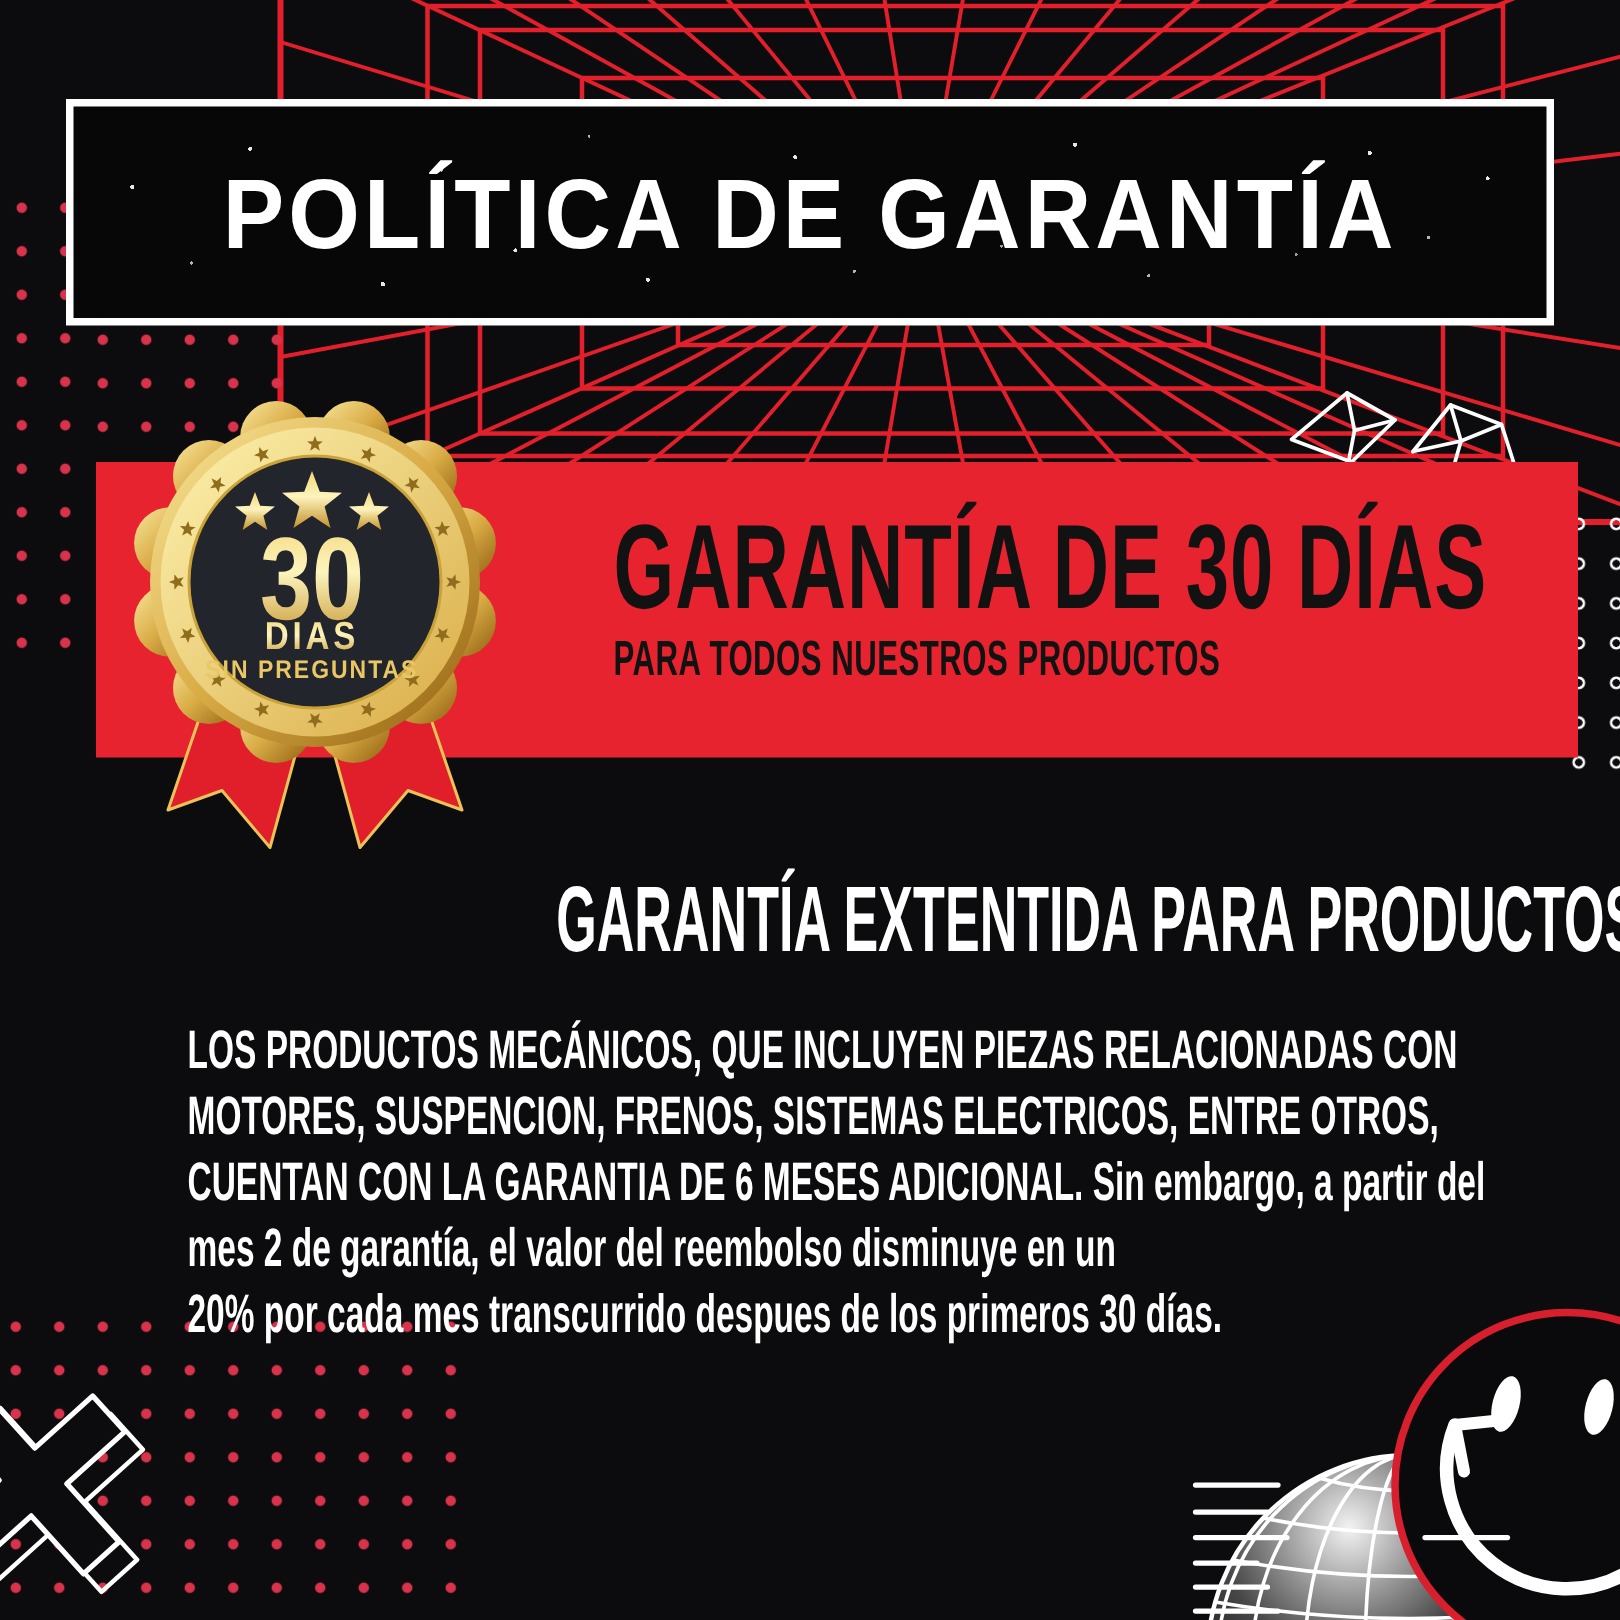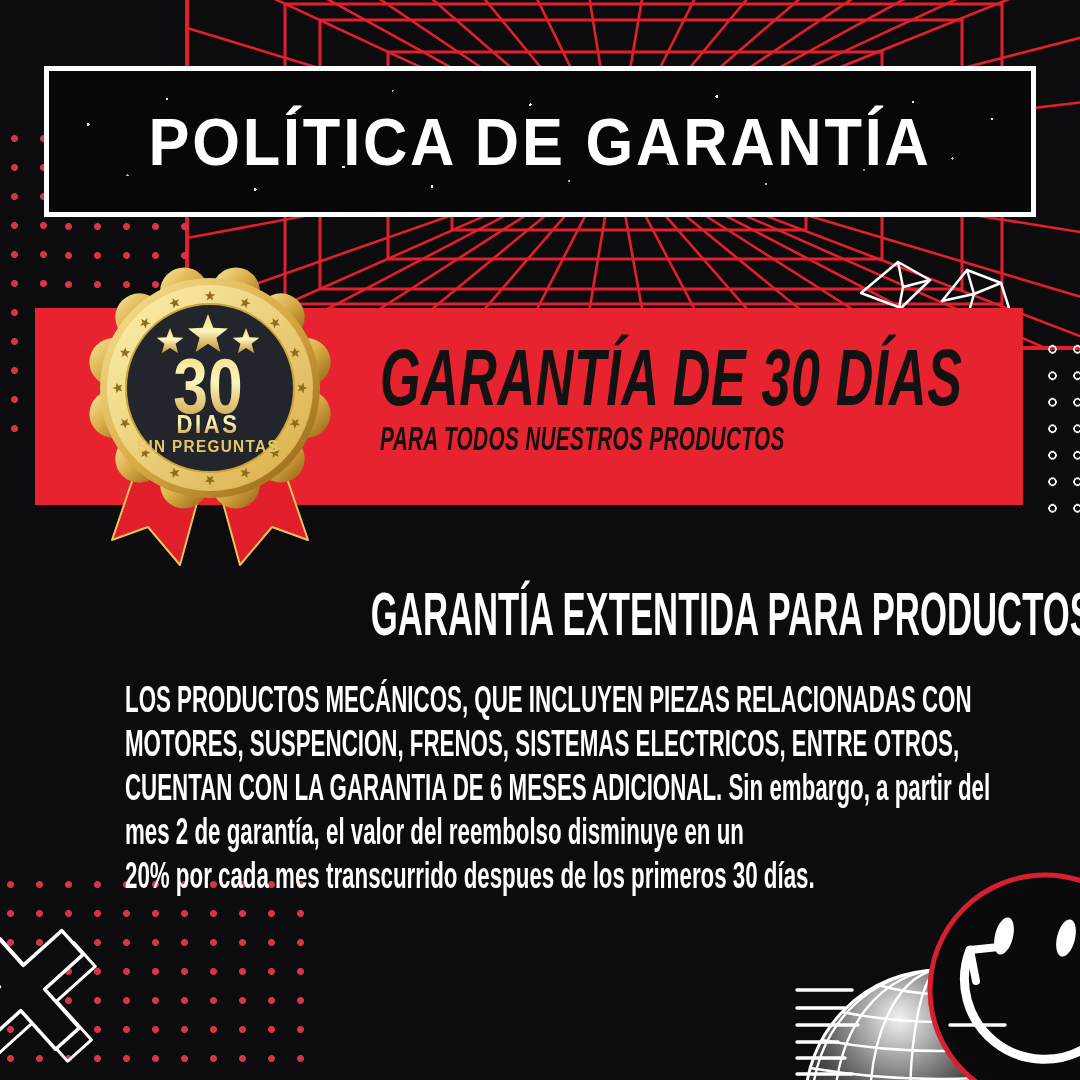--- a/index.html
+++ b/index.html
@@ -52,22 +52,22 @@
       radial-gradient(circle 1.3px at 96% 34%,rgba(255,255,255,.9) 99%,transparent);
     display:flex;align-items:center;justify-content:center;
   }
   .title-box h1{
     margin:0;color:#ffffff;font-size:66px;font-weight:800;letter-spacing:3px;
     display:inline-block;transform:scaleX(.93);transform-origin:center;white-space:nowrap;
   }
 
   
   .red-banner{
-    position:absolute;left:35px;top:308px;width:988px;height:197px;
-    background:#e6232e;z-index:3;font-style:italic;
+    position:absolute;left:64px;top:308px;width:988px;height:197px;
+    background:#e6232e;z-index:3;
   }
   .banner-text{position:absolute;left:345px;top:30px;color:#121212;}
   .banner-text .bh{
     margin:0;font-size:80px;font-weight:700;line-height:80px;letter-spacing:1px;
     display:inline-block;transform:scaleX(.65);transform-origin:left center;white-space:nowrap;
   }
   .banner-text .bs{
     margin:4px 0 0 0;font-size:33px;font-weight:700;line-height:34px;letter-spacing:.5px;
     display:inline-block;transform:scaleX(.63);transform-origin:left center;white-space:nowrap;
   }

